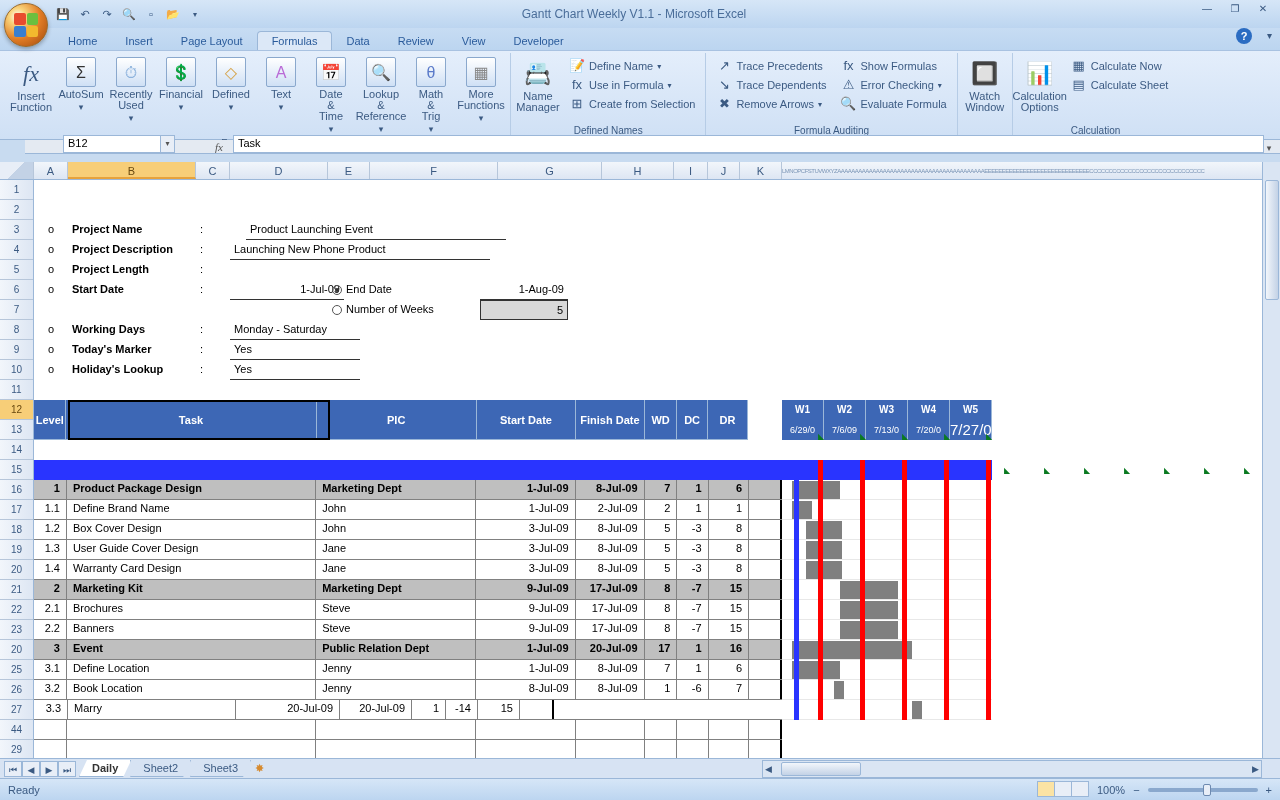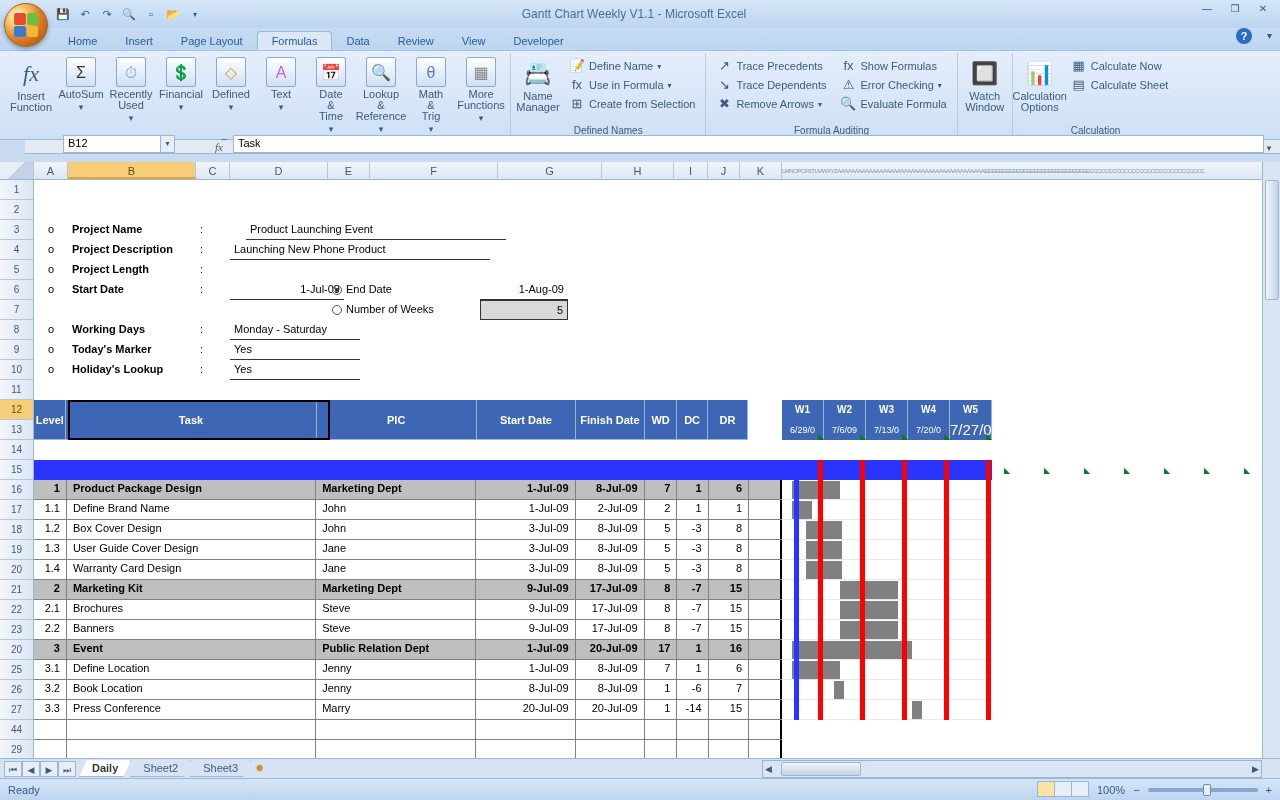--- a/index.html
+++ b/index.html
@@ -527,21 +527,20 @@
             <div class="td " style="width: 168px;">Jenny</div>
             <div class="td right" style="width: 104px;">8-Jul-09</div>
             <div class="td right" style="width: 72px;">8-Jul-09</div>
             <div class="td right" style="width: 34px;">1</div>
             <div class="td right" style="width: 32px;">-6</div>
             <div class="td right" style="width: 42px;">7</div>
             <div class="td" style="width: 34px; border-right: 2px solid rgb(0, 0, 0);"></div>
           </div>
           <div class="trow">
             <div class="td right" style="width: 34px;">3.3</div>
-            <div class="td " style="width: 262px;">Press Conference</div>
             <div class="td " style="width: 168px;">Marry</div>
             <div class="td right" style="width: 104px;">20-Jul-09</div>
             <div class="td right" style="width: 72px;">20-Jul-09</div>
             <div class="td right" style="width: 34px;">1</div>
             <div class="td right" style="width: 32px;">-14</div>
             <div class="td right" style="width: 42px;">15</div>
             <div class="td" style="width: 34px; border-right: 2px solid rgb(0, 0, 0);"></div>
           </div>
           <div class="trow">
             <div class="td" style="width: 34px;"></div>

